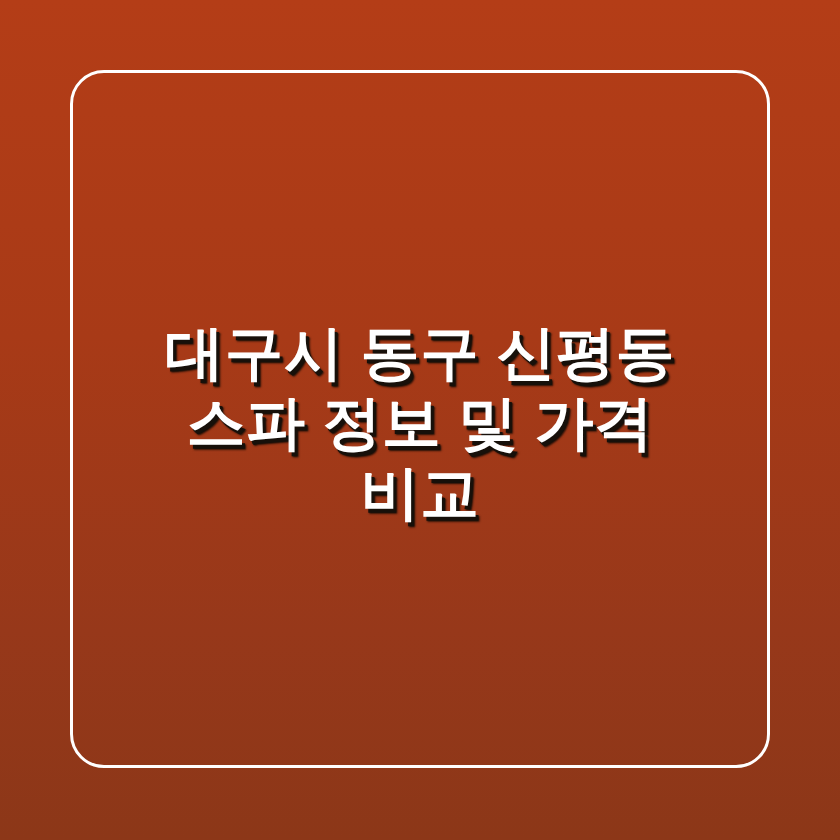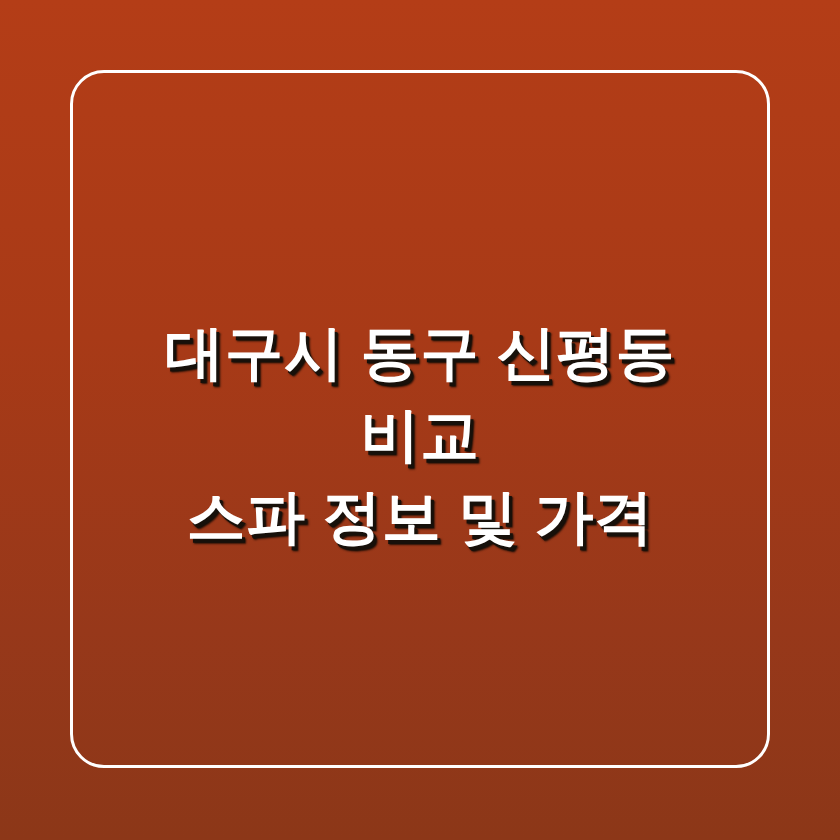--- a/index.html
+++ b/index.html
@@ -40,21 +40,20 @@
     position: absolute;
     left: 0;
     right: 0;
     top: 318px;
     display: flex;
     flex-direction: column;
     align-items: flex-start;
     justify-content: center;
     padding: 0 90px;
     box-sizing: border-box;
-    gap: 12px;
   }
 
   .title-line {
     display: block;
     width: 100%;
     text-align: center;
     color: #ffffff;
     font-family: "Liberation Sans", sans-serif;
     font-weight: bold;
     font-size: 59px;
@@ -68,17 +67,17 @@
 </style>
 </head>
 <body>
 
 <div id="poster">
 
   <div id="frame"></div>
 
   <div id="title-block">
     <span class="title-line">대구시 동구 신평동</span>
+    <span class="title-line">스파 정보 및 가격</span>
     <span class="title-line">비교</span>
-    <span class="title-line">스파 정보 및 가격</span>
   </div>
 
 </div>
 
 </body></html>

